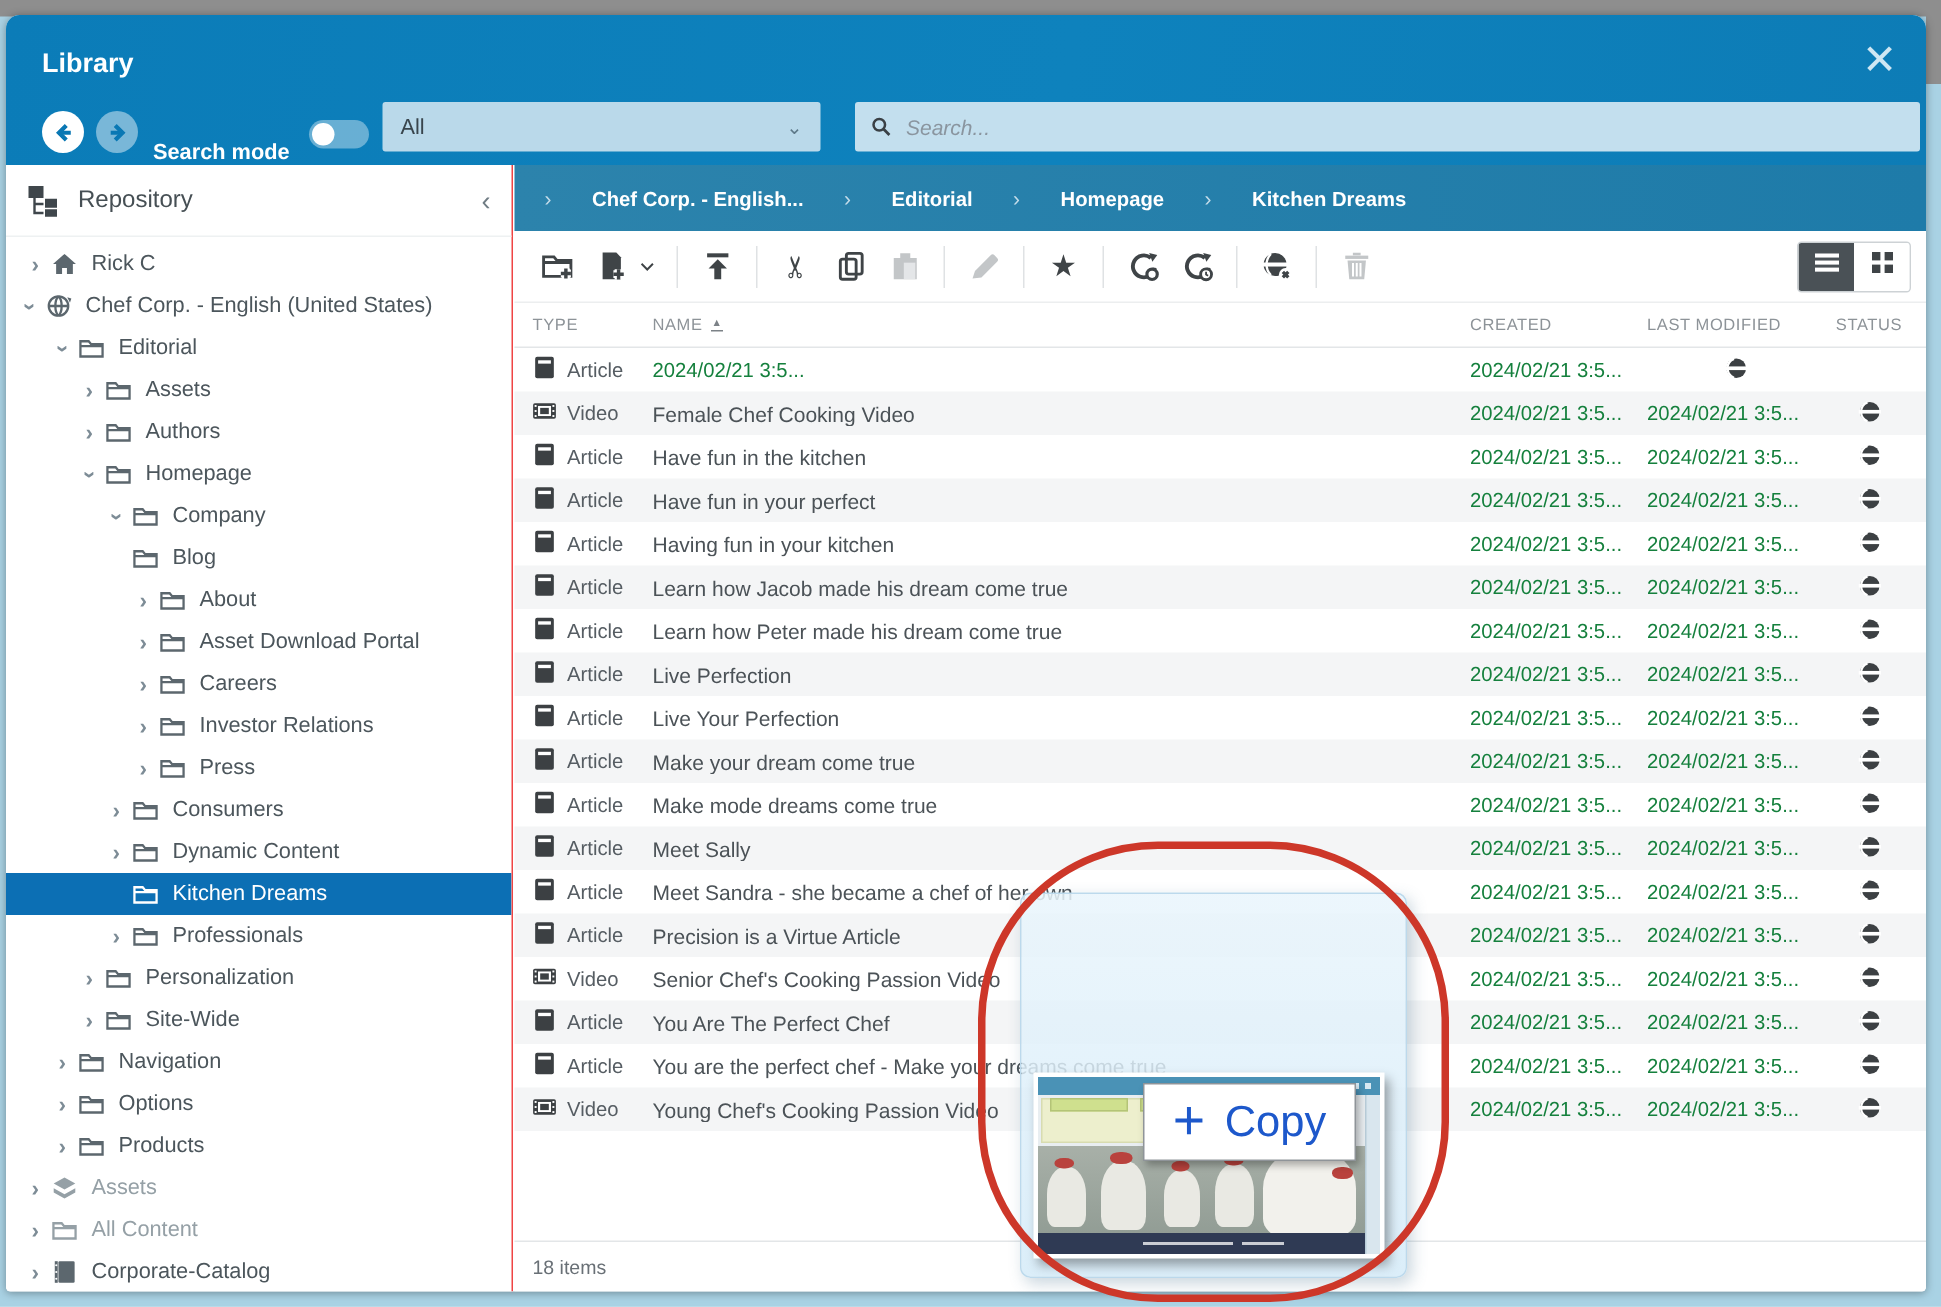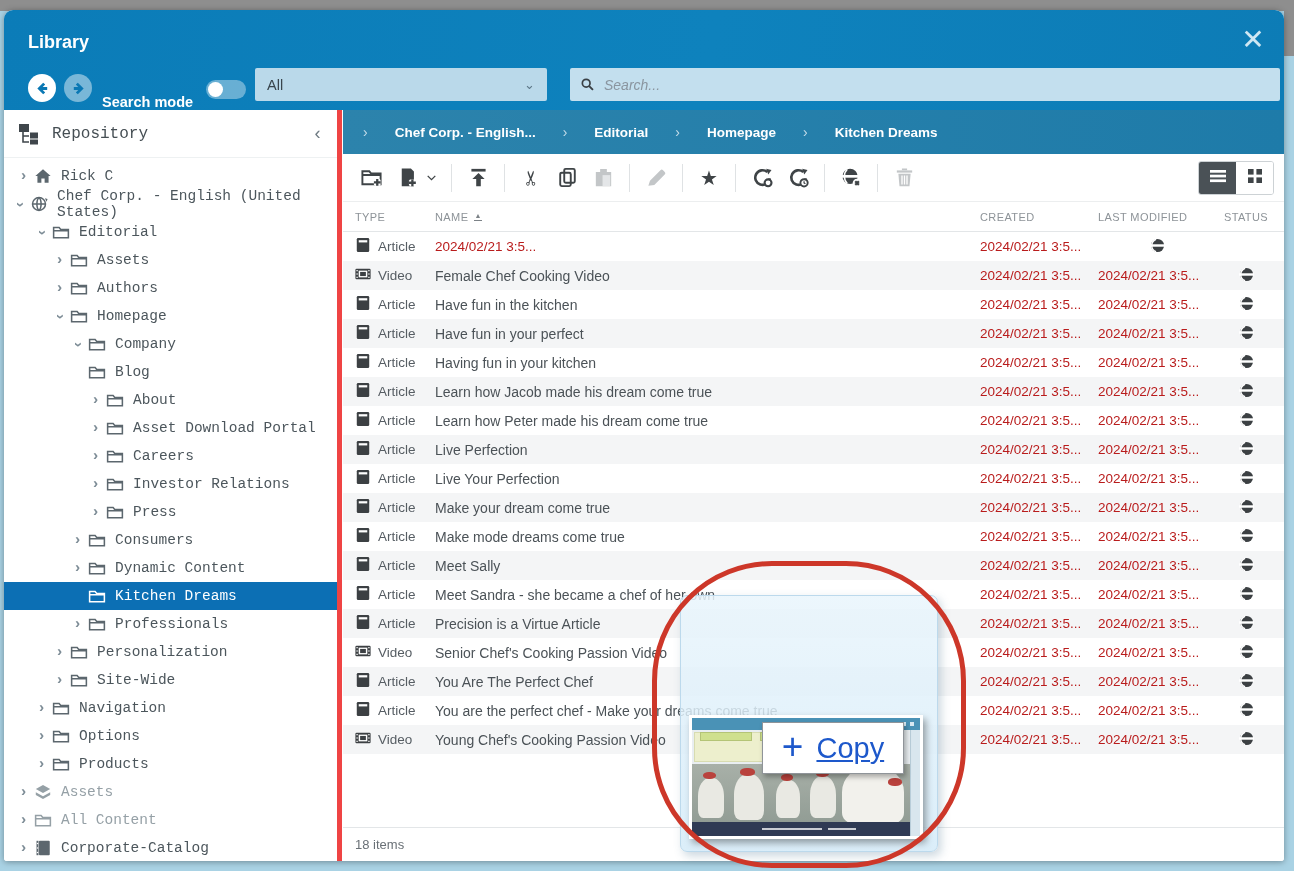--- a/index.html
+++ b/index.html
@@ -33,21 +33,21 @@
   .filter .chev{margin-left:auto;color:#5d7888;font-size:13px;}
   .search{position:absolute;left:566px;top:58px;width:710px;height:33px;background:#c3dfee;
        border-radius:2px;display:flex;align-items:center;padding:0 10px;gap:7px;}
   .search svg{width:15px;height:15px;flex:0 0 auto;}
   .search input{flex:1;border:0;outline:0;background:transparent;font-style:italic;
        font-size:14px;color:#3c4a52;font-family:"Liberation Sans",sans-serif;}
   .search input::placeholder{color:#8a959f;}
 
   
   .side{position:absolute;left:0;top:100px;width:338px;bottom:0;background:#fff;
-        border-right:5px solid #ef4444;font-family:Liberation Mono, monospace;}
+        border-right:1px solid #ef4444;}
   .side-hdr{height:48px;display:flex;align-items:center;padding:0 14px;color:#464f54;
         border-bottom:1px solid #eef1f2;}
   .side-hdr .ticon{width:22px;height:22px;margin-right:12px;color:#3f464b;}
   .side-hdr .lbl{font-size:16px;}
   .side-hdr .col{margin-left:auto;color:#707c84;font-size:18px;line-height:1;}
   .tree{position:absolute;left:0;right:0;top:52px;bottom:0;overflow:hidden;}
   .titem{height:28px;display:flex;align-items:center;font-size:14.5px;color:#4c565c;cursor:default;}
   .titem .arrow{width:15px;flex:0 0 15px;text-align:center;color:#7d8c96;font-size:15px;
         font-weight:700;line-height:1;}
   .titem .arrow.exp{transform:rotate(90deg);}
@@ -88,21 +88,21 @@
   .thead .hc{display:flex;align-items:center;gap:6px;}
   .sortmark{display:inline-block;font-size:7px;color:#7c8287;border-bottom:1.5px solid #7c8287;
         line-height:1.1;padding-bottom:.5px;}
   .rows{flex:0 0 auto;}
   .trow{height:29px;display:grid;grid-template-columns:80px 1fr 118px 118px 60px;
         align-items:center;padding:0 8px 0 12px;font-size:14px;color:#4b5257;}
   .trow:nth-child(even){background:#f4f5f6;}
   .c-type{display:flex;align-items:center;gap:7px;color:#565d63;font-size:13.5px;}
   .c-type svg{width:16px;height:16px;flex:0 0 16px;}
   .c-name{overflow:hidden;white-space:nowrap;text-overflow:ellipsis;padding-right:6px;}
-  .c-date{font-size:13.5px;color:#b91c1c;}
+  .c-date{font-size:13.5px;color:#15803d;}
   .c-status{display:flex;justify-content:center;}
   .c-status svg{width:15px;height:15px;}
   .tfoot{margin-top:auto;flex:0 0 34px;border-top:1px solid #e3e6e8;display:flex;
         align-items:center;padding:0 12px;font-size:13px;color:#697076;}
 
   
   .ghost{position:absolute;left:680px;top:595px;width:258px;height:257px;border-radius:7px;
         background:linear-gradient(180deg,rgba(233,245,252,.85),rgba(211,234,248,.82));
         border:1px solid #bcd9ec;box-shadow:3px 4px 10px rgba(70,110,140,.28);z-index:50;}
   .thumb{position:absolute;left:8px;top:119px;width:234px;height:124px;background:#fff;
@@ -118,21 +118,21 @@
   .shot-photo{position:absolute;left:0;top:46px;right:10px;bottom:14px;
         background:linear-gradient(180deg,#a8b0a8,#929d95);}
   .blob{position:absolute;background:#e9e9e3;border-radius:45% 45% 20% 20%;}
   .hat{position:absolute;background:#b9423d;border-radius:45%;}
   .shot-bottom{position:absolute;left:0;right:10px;bottom:0;height:14px;background:#2f3a54;}
   .shot-bottom i{position:absolute;top:6px;height:2px;background:rgba(255,255,255,.75);}
   .copy-badge{position:absolute;left:762px;top:722px;width:142px;height:52px;background:#fff;
         border:1px solid #8f9499;box-shadow:2px 3px 5px rgba(0,0,0,.3);display:flex;
         align-items:center;justify-content:center;gap:13px;z-index:60;}
   .copy-badge .plus{color:var(--copy-blue,#1d58cb);font-size:37px;line-height:1;margin-top:-4px;}
-  .copy-badge .clabel{color:var(--copy-blue,#1d58cb);font-size:29px;text-decoration:underline;}
+  .copy-badge .clabel{color:var(--copy-blue,#1d58cb);font-size:29px;}
   .annotation{position:absolute;left:652px;top:561px;width:314px;height:307px;
         border:5px solid var(--annotation,#cd3729);border-radius:120px;z-index:70;}
 </style>
 </head>
 <body>
 
 <div id="stage">
   <div class="bg-top"></div>
   <div class="bg-top-right"></div>
 

